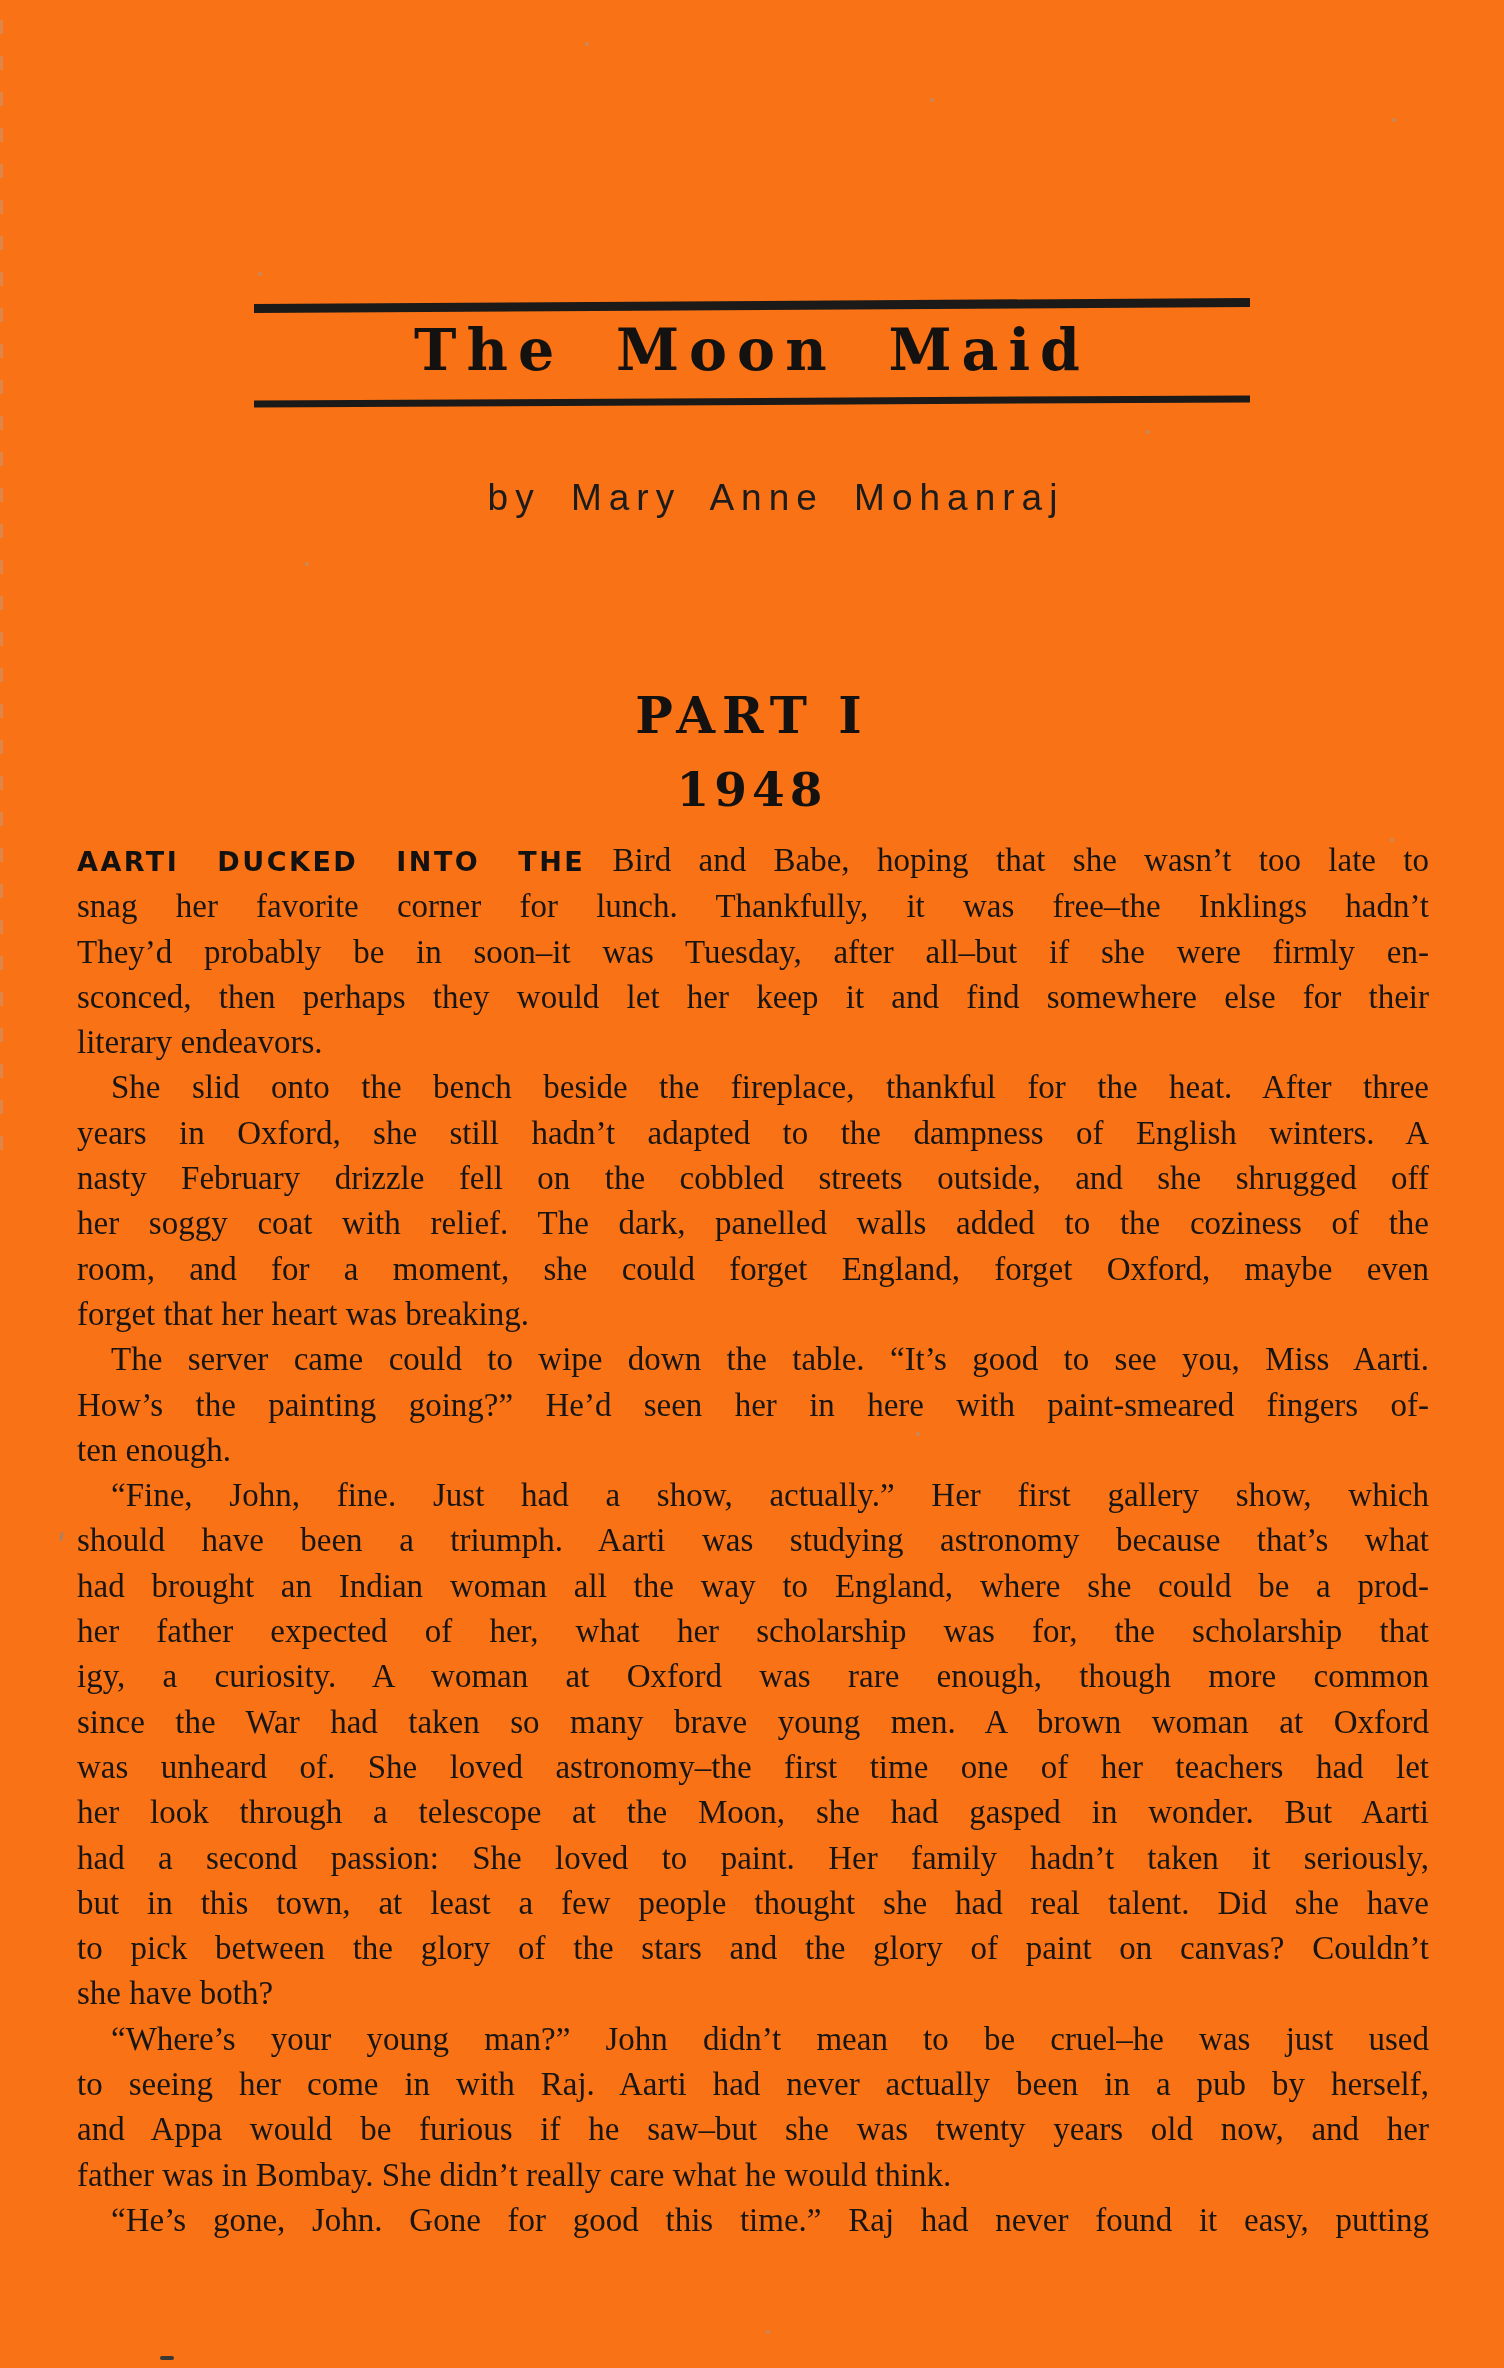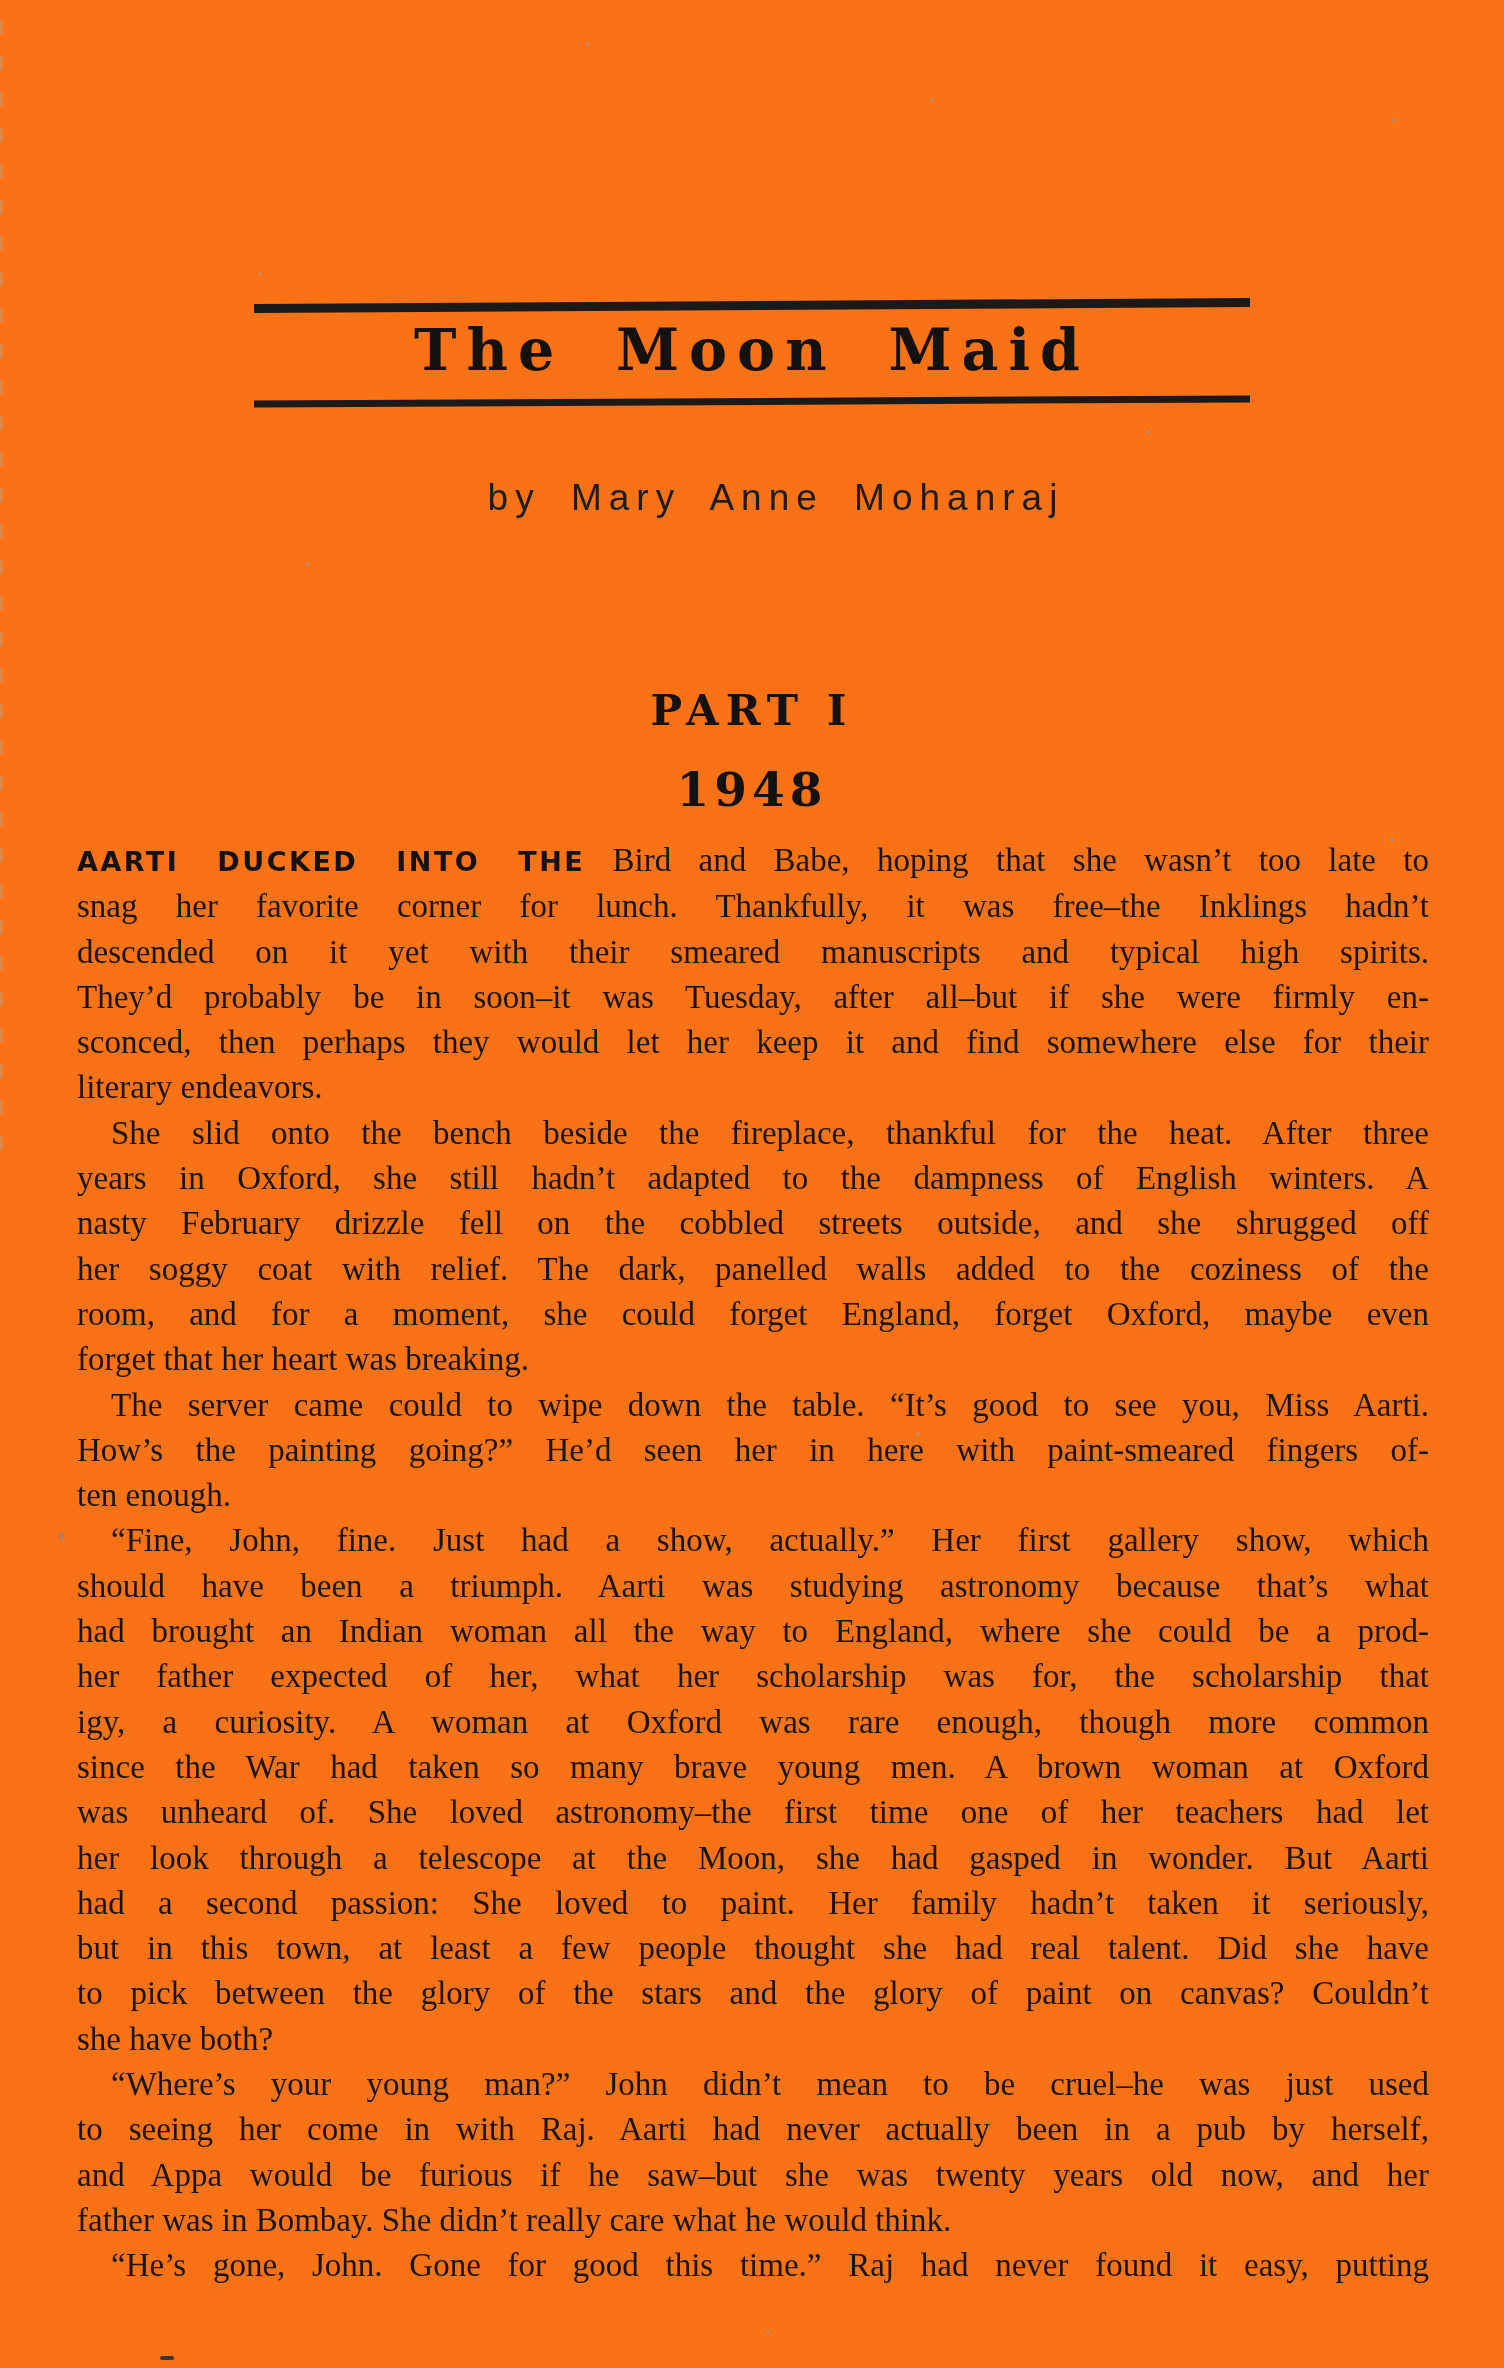--- a/index.html
+++ b/index.html
@@ -56,21 +56,21 @@
 
   .part-heading {
     position: absolute;
     top: 686px;
     left: 0;
     width: 100%;
     margin: 0;
     text-align: center;
     font-family: "DejaVu Serif", serif;
     font-weight: bold;
-    font-size: 42px;
+    font-size: 50px;
     letter-spacing: 7px;
     color: #131210;
   }
 
   .year-heading {
     position: absolute;
     top: 762px;
     left: 0;
     width: 100%;
     margin: 0;
@@ -148,21 +148,20 @@
 
   <div class="byline">by Mary Anne Mohanraj</div>
 
   <h2 class="part-heading">PART I</h2>
   <h3 class="year-heading">1948</h3>
 
   <section class="body-text" id="story-body">
       <div class="paragraph">
         <div class="line jl"><span class="lead-in">AARTI DUCKED INTO THE</span> Bird and Babe, hoping that she wasn’t too late to</div>
         <div class="line jl">snag her favorite corner for lunch. Thankfully, it was free–the Inklings hadn’t</div>
-        <div class="line jl">descended on it yet with their smeared manuscripts and typical high spirits.</div>
         <div class="line jl">They’d probably be in soon–it was Tuesday, after all–but if she were firmly en-</div>
         <div class="line jl">sconced, then perhaps they would let her keep it and find somewhere else for their</div>
         <div class="line">literary endeavors.</div>
       </div>
       <div class="paragraph">
         <div class="line indent jl">She slid onto the bench beside the fireplace, thankful for the heat. After three</div>
         <div class="line jl">years in Oxford, she still hadn’t adapted to the dampness of English winters. A</div>
         <div class="line jl">nasty February drizzle fell on the cobbled streets outside, and she shrugged off</div>
         <div class="line jl">her soggy coat with relief. The dark, panelled walls added to the coziness of the</div>
         <div class="line jl">room, and for a moment, she could forget England, forget Oxford, maybe even</div>

